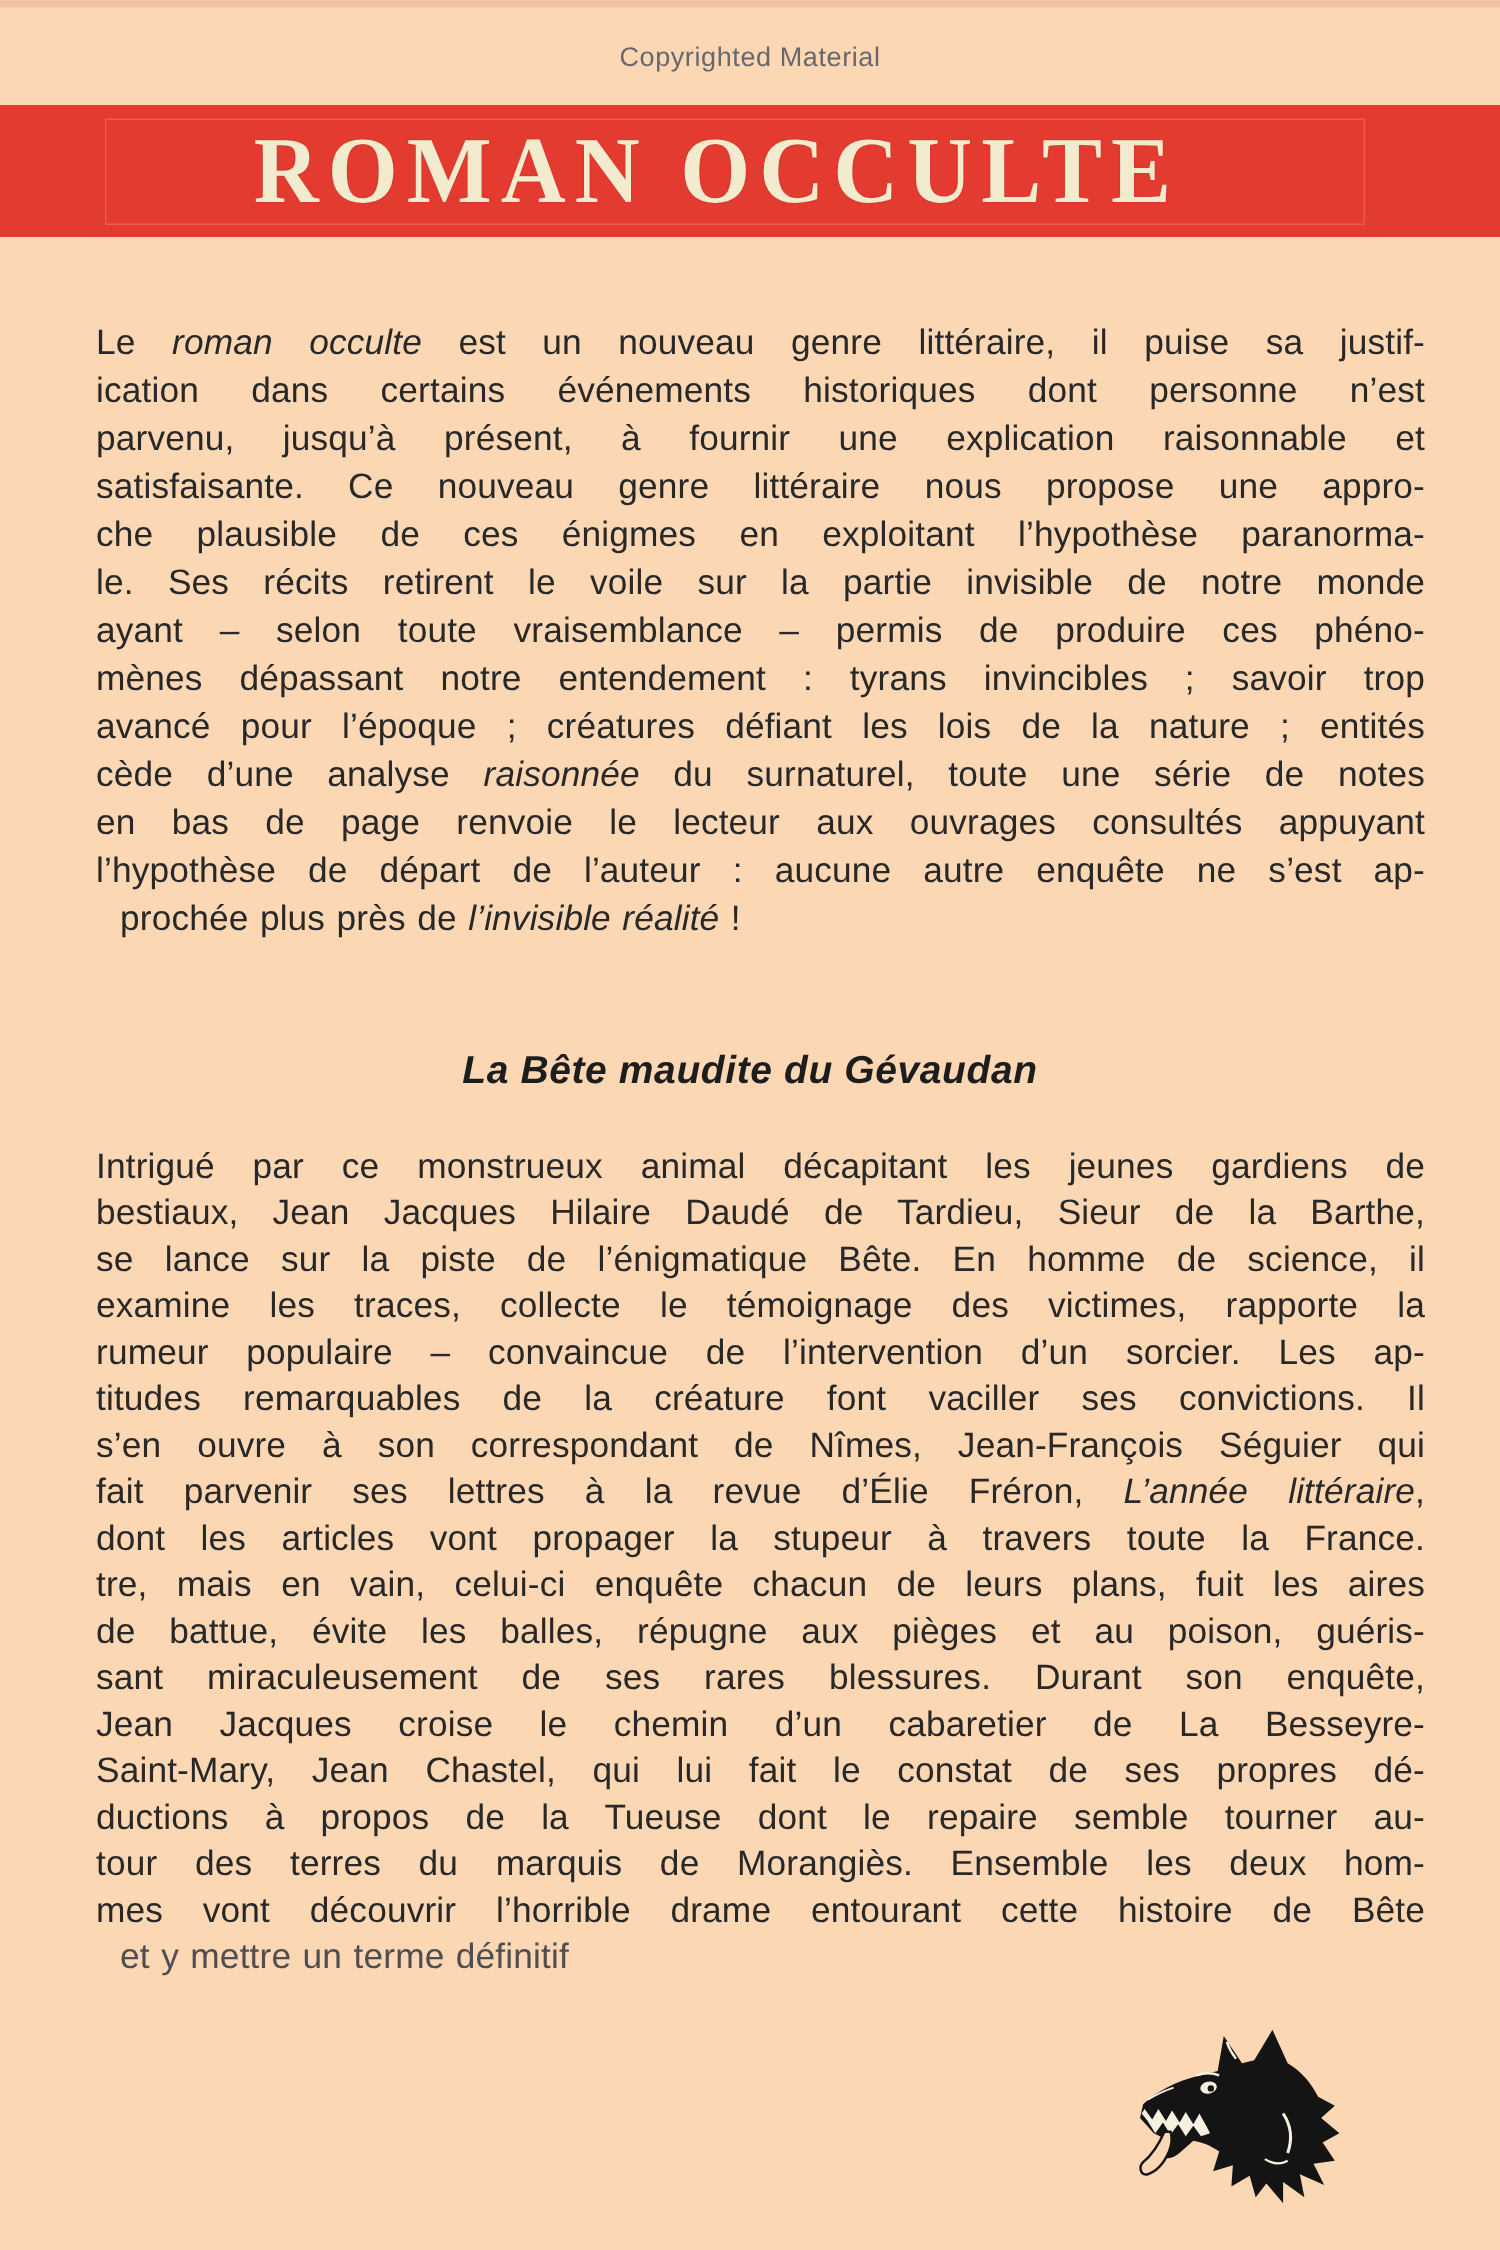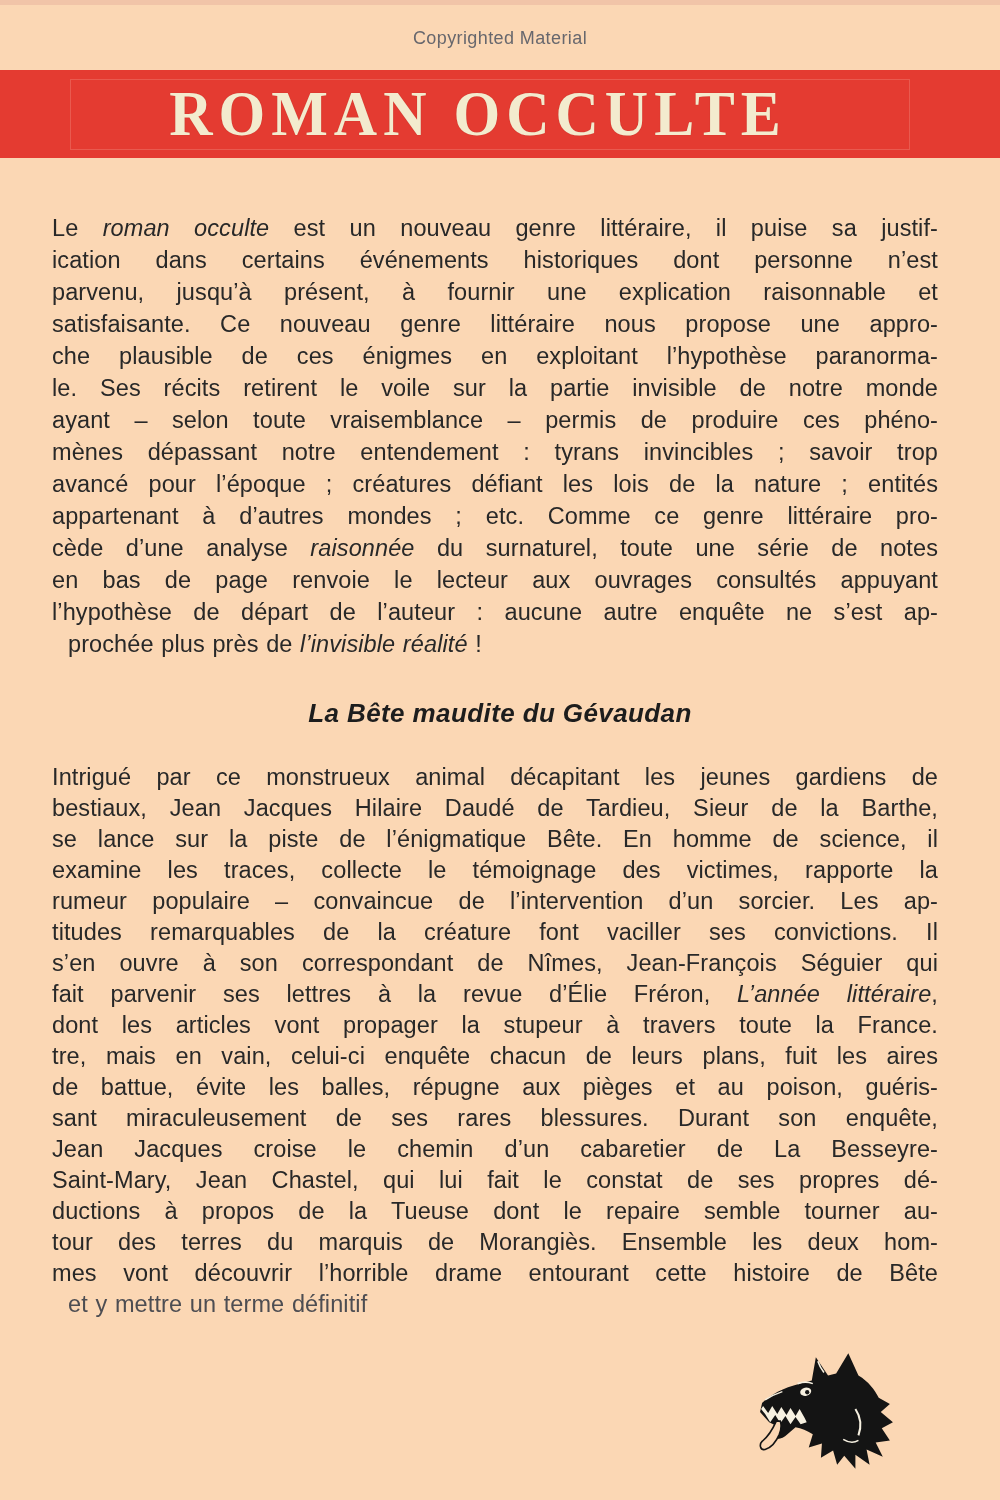--- a/index.html
+++ b/index.html
@@ -47,21 +47,21 @@
     font-family:"Liberation Serif", serif;
     font-weight:700;
     font-size:60px;
     letter-spacing:6px;
     color:var(--banner-cream);
     transform:translateX(-22px) scaleY(1.05);
     white-space:nowrap;
     text-shadow:0 0 1px rgba(60,10,5,0.25);
   }
   .textcol{
-    position:absolute;left:52px;width:886px;
+    position:absolute;left:64px;width:886px;
     color:var(--body-text);
   }
   .intro{top:212px;}
   .story{top:762px;}
   .line{
     font-size:23.5px;
     letter-spacing:0.1px;
     word-spacing:1px;
     text-align:justify;
     text-align-last:justify;
@@ -102,21 +102,20 @@
 <div class="textcol intro">
     <div class="line">Le <i>roman occulte</i> est un nouveau genre littéraire, il puise sa justif-</div>
     <div class="line">ication dans certains événements historiques dont personne n’est</div>
     <div class="line">parvenu, jusqu’à présent, à fournir une explication raisonnable et</div>
     <div class="line">satisfaisante. Ce nouveau genre littéraire nous propose une appro-</div>
     <div class="line">che plausible de ces énigmes en exploitant l’hypothèse paranorma-</div>
     <div class="line">le. Ses récits retirent le voile sur la partie invisible de notre monde</div>
     <div class="line">ayant – selon toute vraisemblance – permis de produire ces phéno-</div>
     <div class="line">mènes dépassant notre entendement : tyrans invincibles ; savoir trop</div>
     <div class="line">avancé pour l’époque ; créatures défiant les lois de la nature ; entités</div>
-    <div class="line">appartenant à d’autres mondes ; etc. Comme ce genre littéraire pro-</div>
     <div class="line">cède d’une analyse <i>raisonnée</i> du surnaturel, toute une série de notes</div>
     <div class="line">en bas de page renvoie le lecteur aux ouvrages consultés appuyant</div>
     <div class="line">l’hypothèse de départ de l’auteur : aucune autre enquête ne s’est ap-</div>
     <div class="line last">prochée plus près de <i>l’invisible réalité</i> !</div>
   </div>
 
 <div class="section-heading">La Bête maudite du Gévaudan</div>
 
 <div class="textcol story">
     <div class="line">Intrigué par ce monstrueux animal décapitant les jeunes gardiens de</div>

